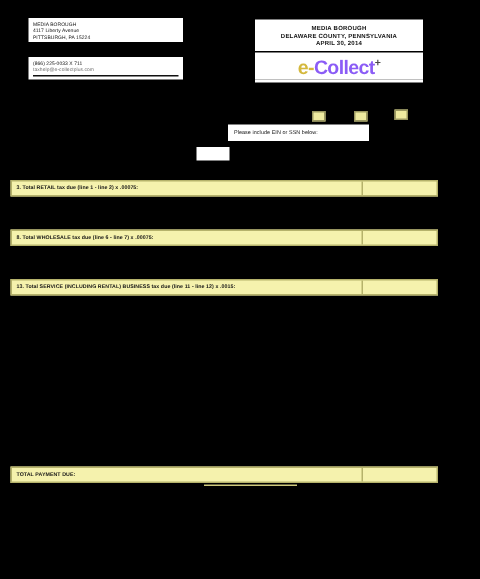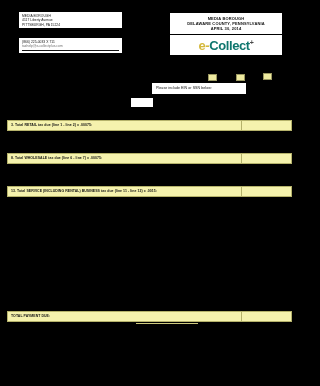--- a/index.html
+++ b/index.html
@@ -107,21 +107,21 @@
     letter-spacing: -0.4px;
     line-height: 13px;
     font-family: "Liberation Sans", sans-serif;
     white-space: nowrap;
     display: inline-block;
   }
   .logo .logo-e {
     color: #d4b83c;
   }
   .logo .logo-name {
-    color: #0f766e;
+    color: #8b5cf6;
   }
   .logo .logo-plus {
     color: #4a4a4a;
     font-size: 7px;
     vertical-align: super;
   }
   .logo-underline {
     position: absolute;
     left: 170px;
     top: 53px;

